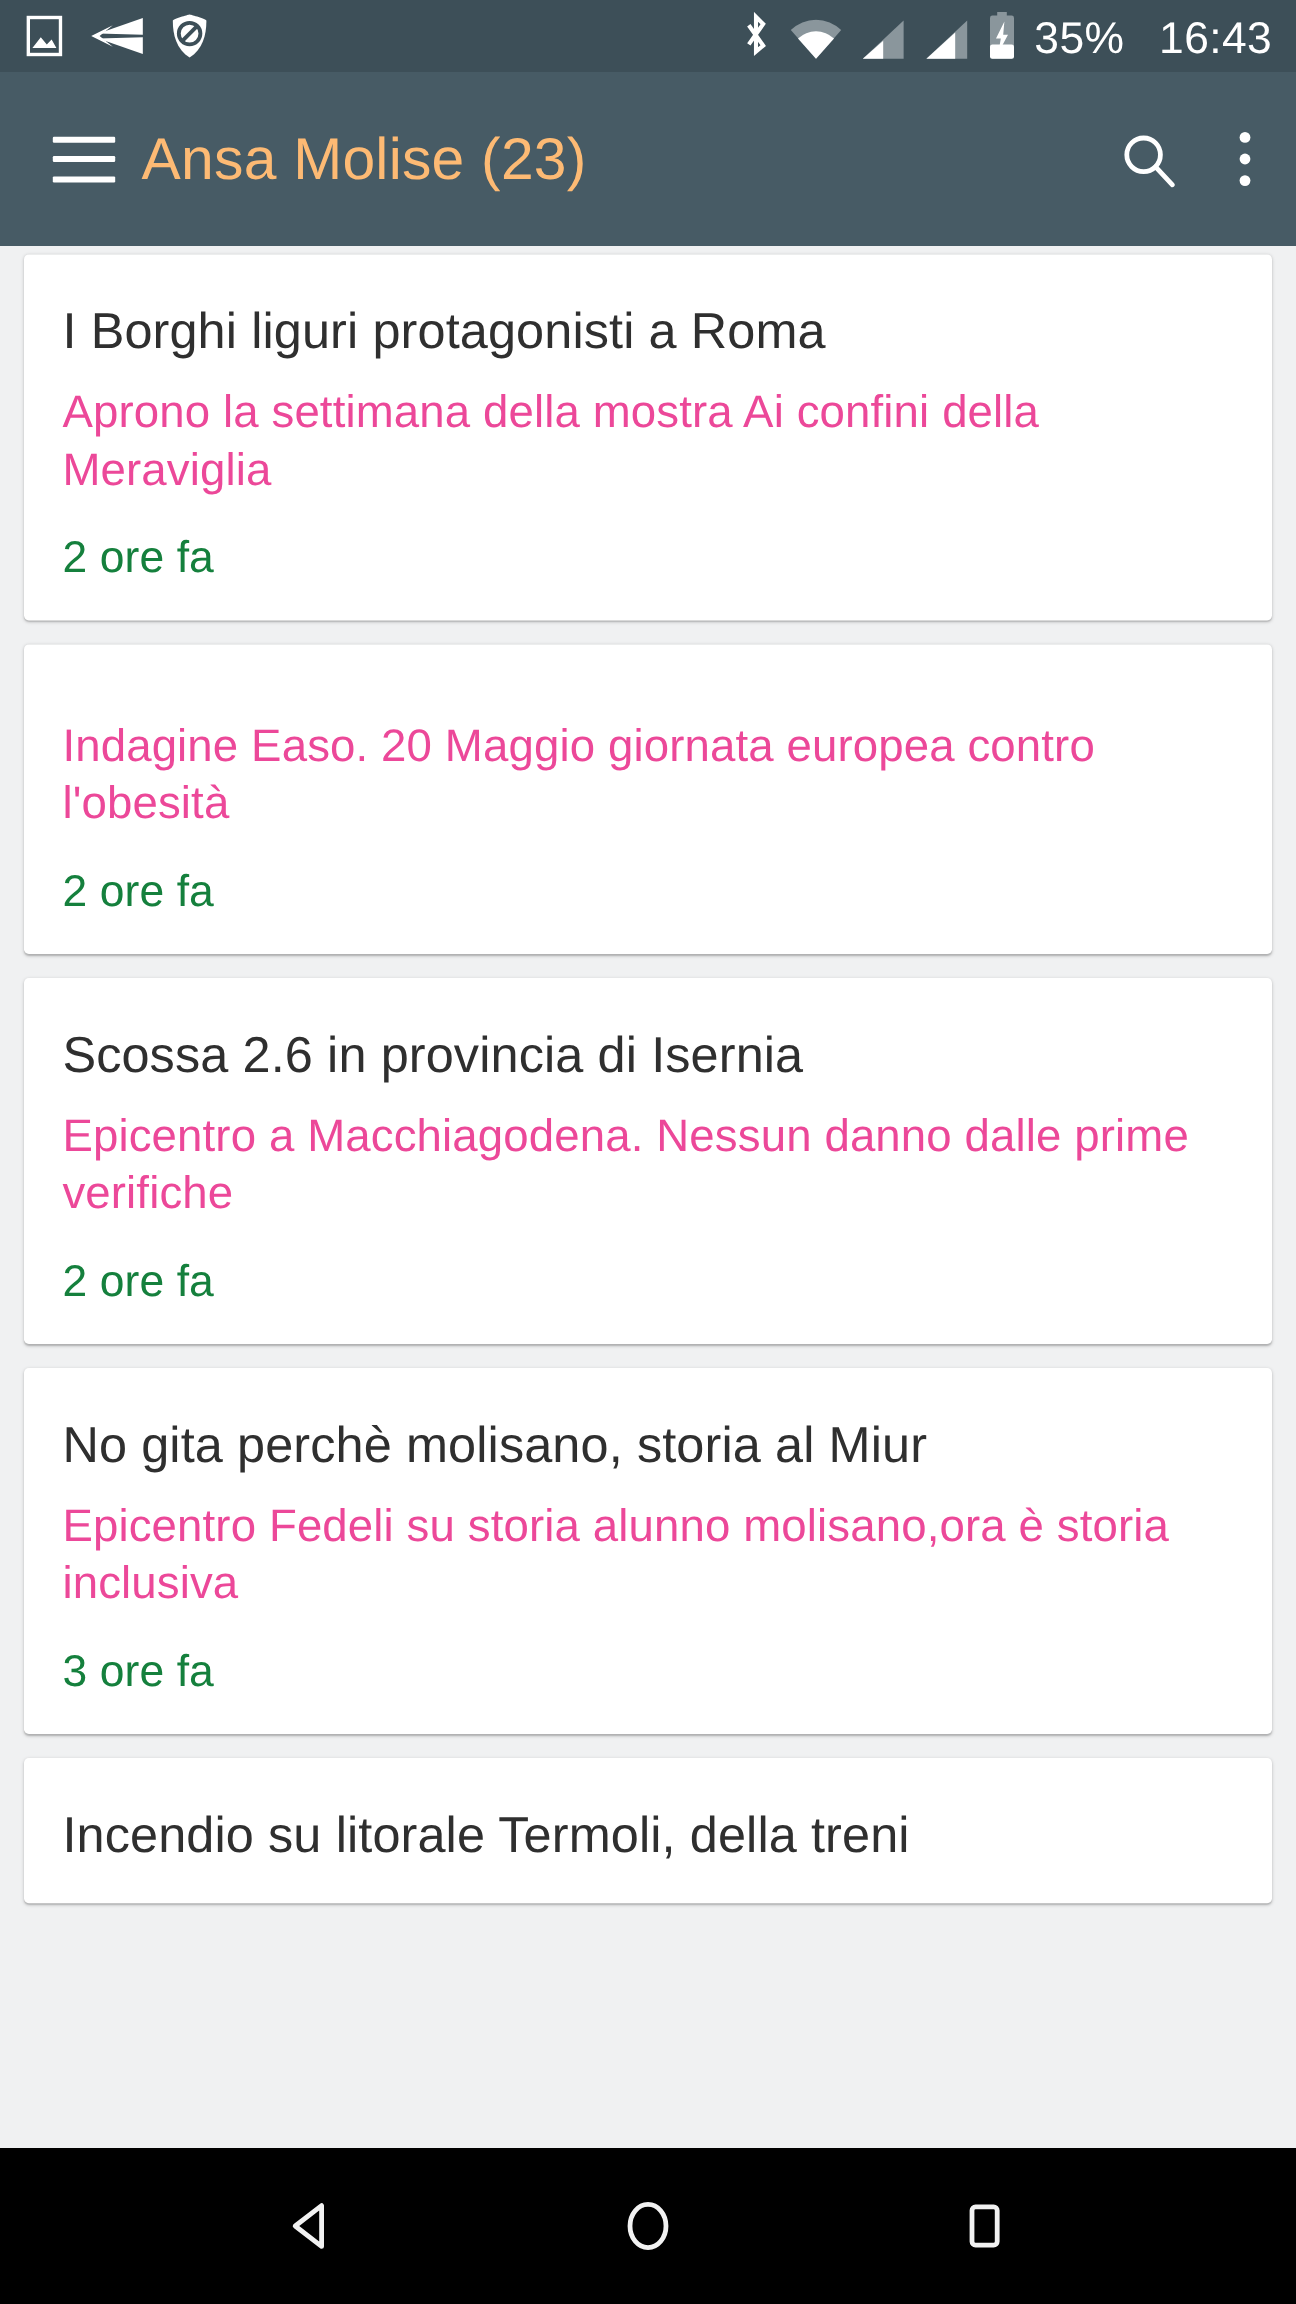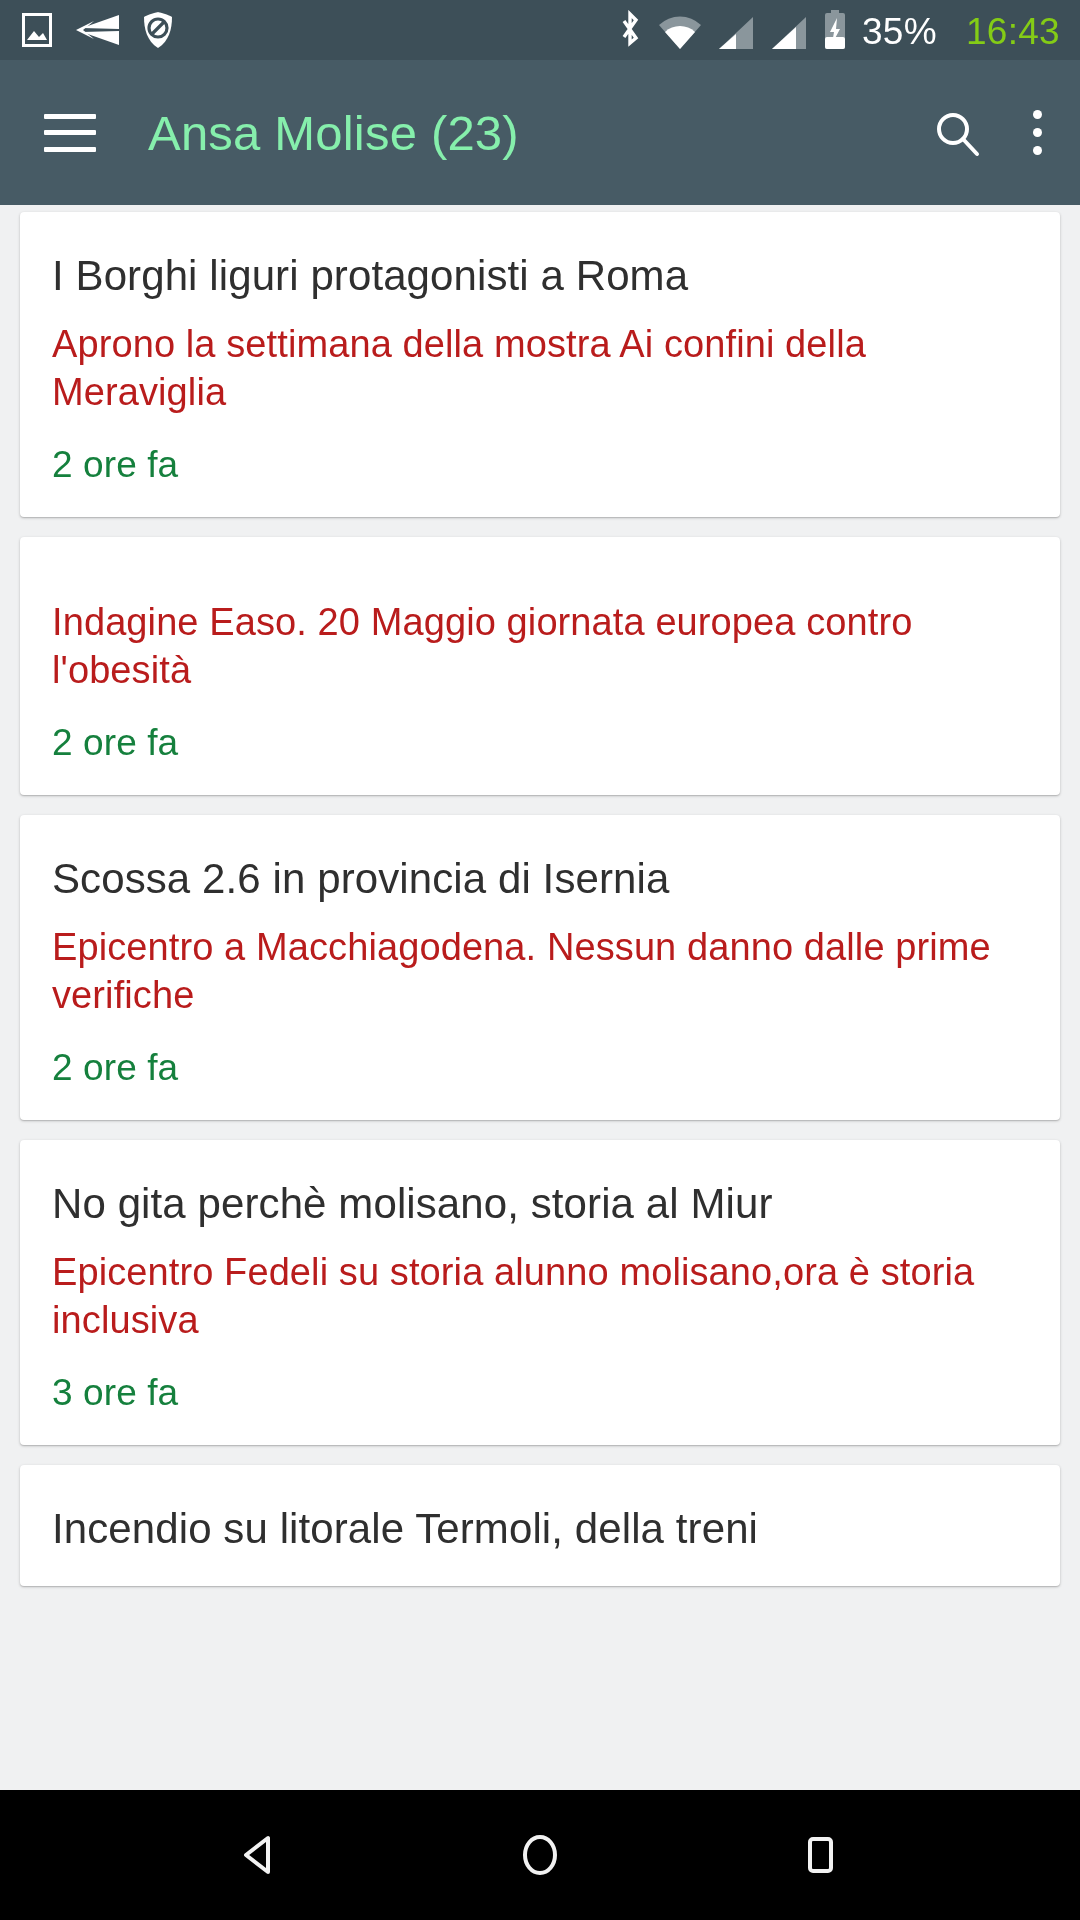--- a/index.html
+++ b/index.html
@@ -43,21 +43,21 @@
     letter-spacing: 0.3px;
     line-height: 1;
     color: #ffffff;
     white-space: nowrap;
   }
   .status-clock {
     font-size: 37px;
     font-weight: 400;
     letter-spacing: 0.3px;
     line-height: 1;
-    color: #84cc16;
+    color: #ffffff;
     margin-left: 14px;
     white-space: nowrap;
   }
 
   
   .app-bar {
     position: absolute;
     top: 60px; left: 0;
     width: 1080px;
     height: 145px;
@@ -75,22 +75,22 @@
     cursor: pointer;
   }
   .hamburger span {
     display: block;
     height: 5px;
     width: 100%;
     background: #ffffff;
     border-radius: 1px;
   }
   .app-title {
-    margin-left: 52px;
-    color: #86efac;
+    margin-left: 22px;
+    color: #fdba74;
     font-size: 49px;
     font-weight: 400;
     letter-spacing: 0.2px;
     white-space: nowrap;
   }
   .app-actions {
     margin-left: auto;
     display: flex;
     align-items: center;
     gap: 52px;
@@ -130,21 +130,21 @@
 
   .card-title {
     color: #2f2f2f;
     font-size: 42px;
     font-weight: 400;
     line-height: 1.12;
     letter-spacing: 0.1px;
   }
   .card-desc {
     margin-top: 22px;
-    color: #b91c1c;
+    color: #ec4899;
     font-size: 38px;
     font-weight: 400;
     line-height: 1.25;
     letter-spacing: 0.1px;
   }
   .card-time {
     margin-top: 30px;
     color: #15803d;
     font-size: 37px;
     font-weight: 400;

